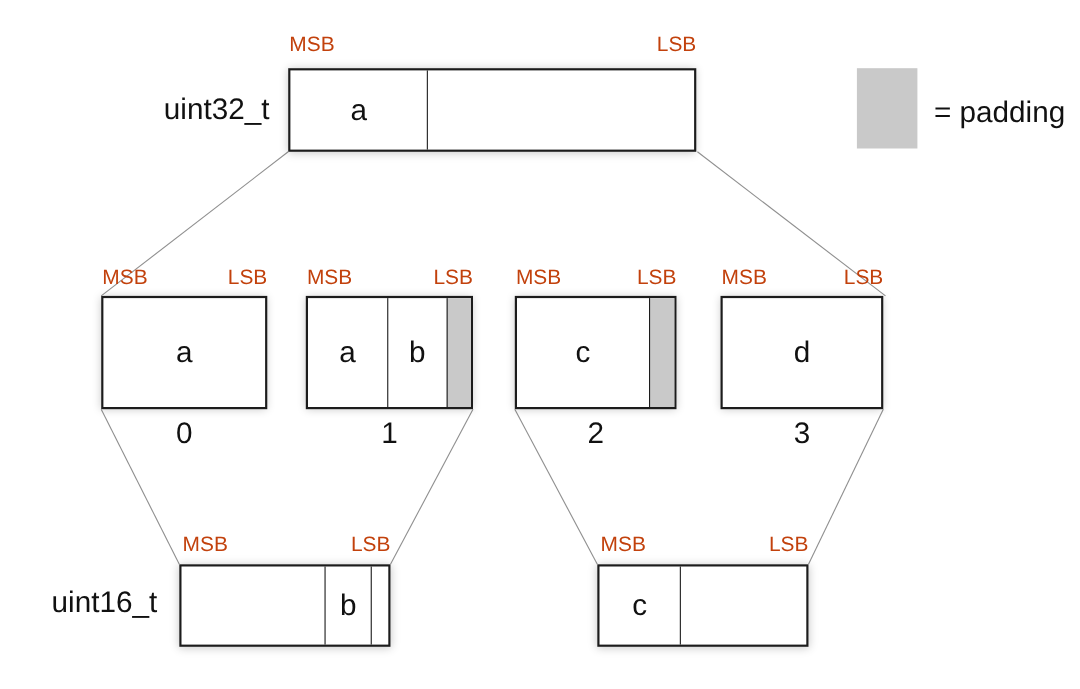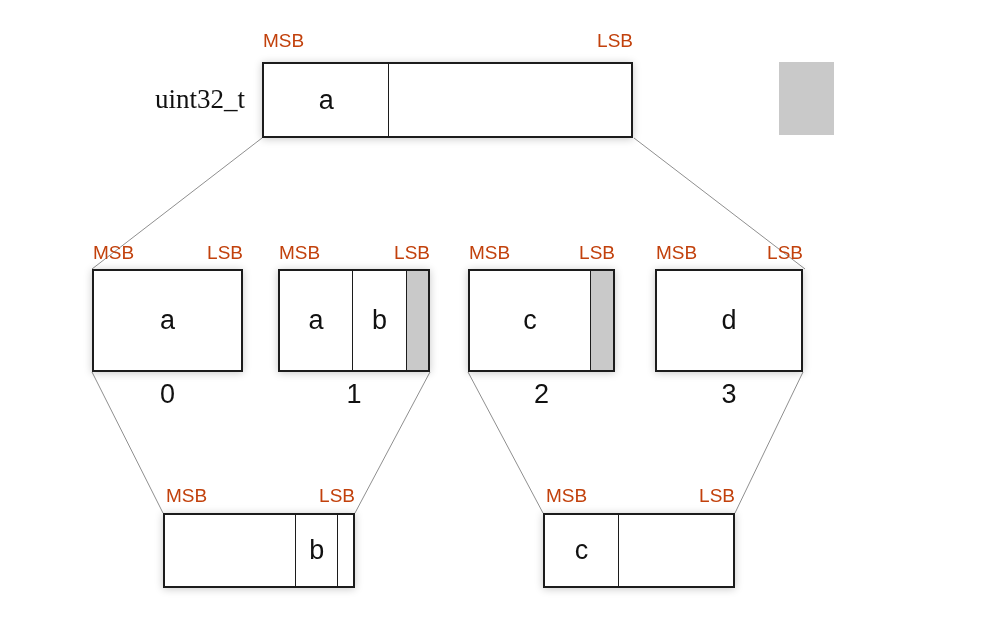--- a/index.html
+++ b/index.html
@@ -33,21 +33,20 @@
     font-size:19px;line-height:1;
     letter-spacing:0px;
     color:#c2410c;
     white-space:nowrap;
   }
   .type-label{
     position:absolute;
     font-size:27px;line-height:1.15;
     text-align:right;
     white-space:nowrap;
-    font-family:Liberation Serif, serif;
   }
   .index-label{
     position:absolute;
     font-size:27px;line-height:1;
     text-align:center;
   }
   .legend-swatch{position:absolute;left:779px;top:62px;width:55px;height:73px;}
   .legend-label{position:absolute;left:849px;top:89px;font-size:27px;line-height:1;white-space:nowrap;}
 </style>
 </head>
@@ -68,20 +67,21 @@
   <div class="bit-label" style="left:263px;top:31px;">MSB</div>
   <div class="bit-label" style="right:349px;top:31px;">LSB</div>
   <div class="bitbox" style="left:262px;top:62px;width:371px;height:76px;">
       <div class="cell" style="flex: 34 0 0px;">
         <span>a</span>
       </div>
       <div class="cell divided" style="flex: 66 0 0px;"></div>
     </div>
 
   <div class="legend-swatch" style="background: rgb(201, 201, 201);"></div>
+  <div class="legend-label">= padding</div>
 
   <div class="bit-label" style="left:93px;top:243px;">MSB</div>
   <div class="bit-label" style="right:739px;top:243px;">LSB</div>
   <div class="bitbox" style="left:92px;top:269px;width:151px;height:103px;">
       <div class="cell" style="flex: 100 0 0px;">
         <span>a</span>
       </div>
     </div>
   <div class="index-label" style="left:92px;top:381px;width:151px;">0</div>
 
@@ -110,20 +110,21 @@
 
   <div class="bit-label" style="left:656px;top:243px;">MSB</div>
   <div class="bit-label" style="right:179px;top:243px;">LSB</div>
   <div class="bitbox" style="left:655px;top:269px;width:148px;height:103px;">
       <div class="cell" style="flex: 100 0 0px;">
         <span>d</span>
       </div>
     </div>
   <div class="index-label" style="left:655px;top:381px;width:148px;">3</div>
 
+  <div class="type-label" style="left:20px;top:532px;width:123px;">uint16_t</div>
 
   <div class="bit-label" style="left:166px;top:486px;">MSB</div>
   <div class="bit-label" style="right:627px;top:486px;">LSB</div>
   <div class="bitbox" style="left:163px;top:513px;width:192px;height:75px;">
       <div class="cell" style="flex: 69.8 0 0px;"></div>
       <div class="cell divided" style="flex: 22.4 0 0px;">
         <span>b</span>
       </div>
       <div class="cell divided" style="flex: 7.8 0 0px;"></div>
     </div>

